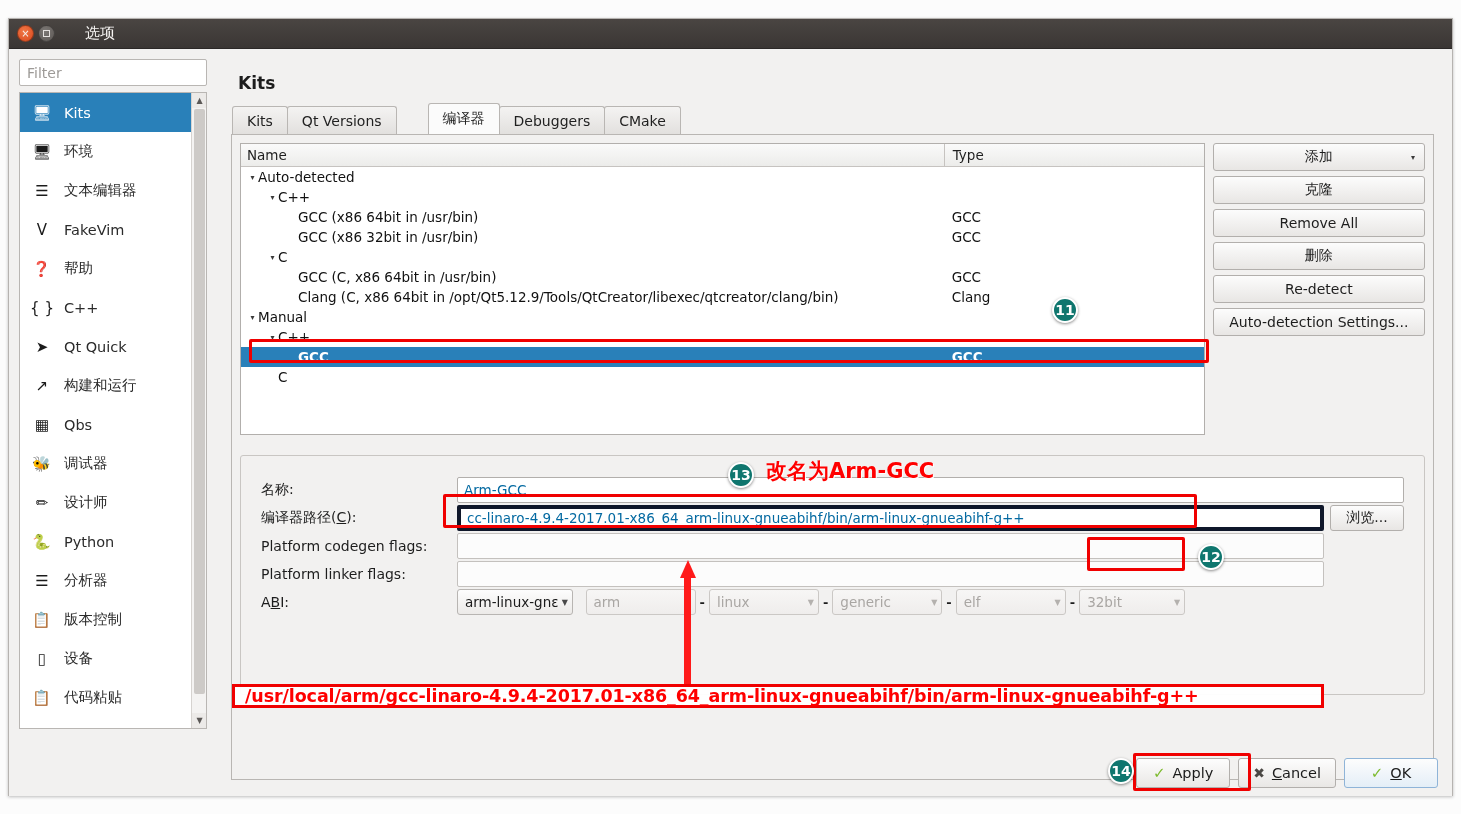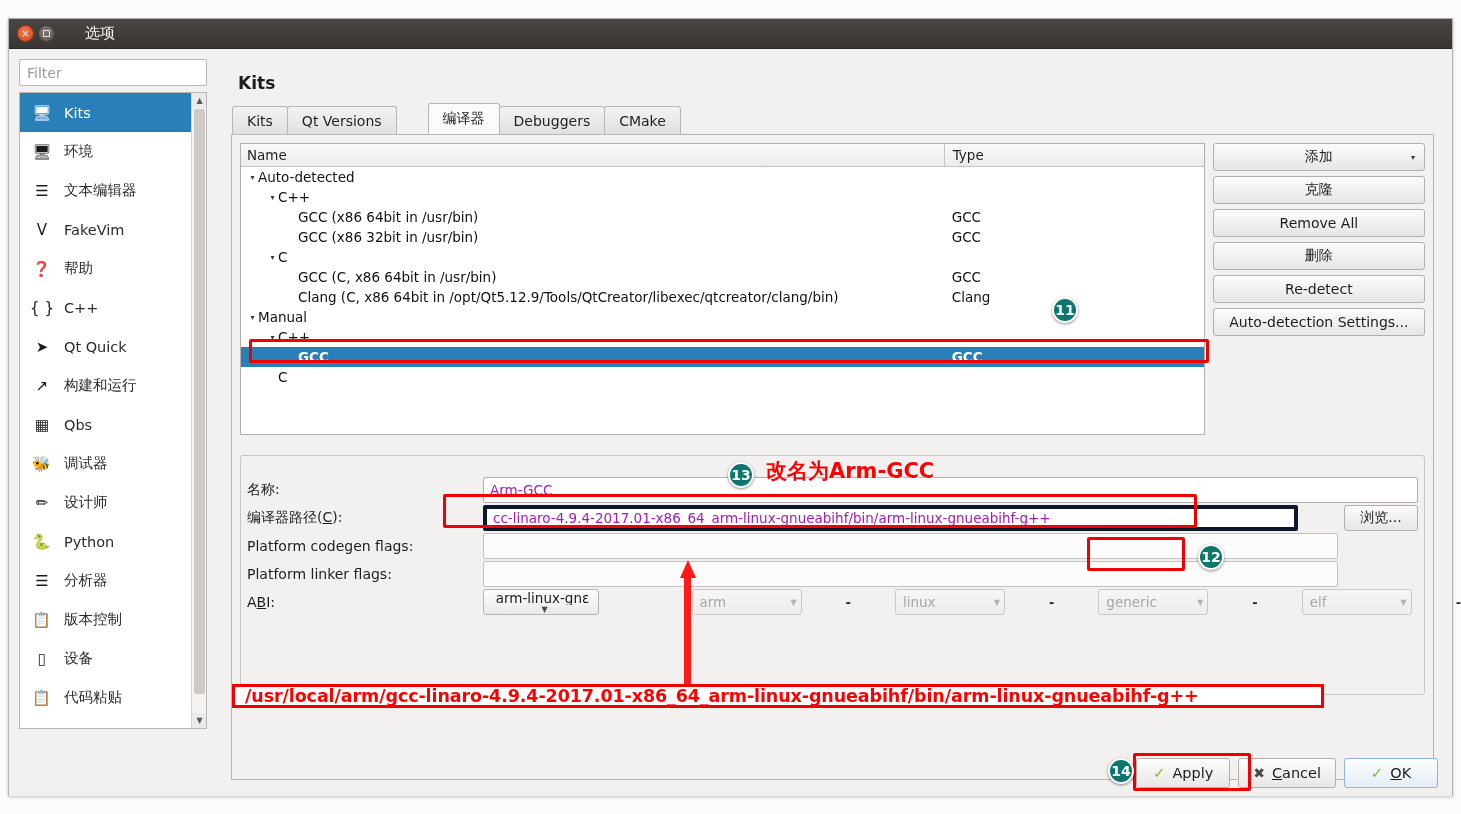--- a/index.html
+++ b/index.html
@@ -237,38 +237,37 @@
     left: 8px; right: 8px;
     top: 320px;
     height: 240px;
     background: #f2f1f0;
     border: 1px solid #c9c6c3;
     border-radius: 3px;
   }
   .frow {
     display: flex; align-items: center;
     height: 28px;
-    margin: 0 6px;
-    gap: 40px;
+    margin: 0 20px;
   }
   .frow.first { margin-top: 20px; }
   .flabel {
     width: 196px;
     font-size: 14px; color: #1d1d1d;
     flex: none;
   }
   .flabel u { text-decoration: underline; }
   .finput {
     flex: 1;
     height: 26px;
     background: #ffffff;
     border: 1px solid #b2afac;
     border-radius: 2px;
     font-size: 13.5px;
-    color: #a21caf;
+    color: #0369a1;
     padding: 0 6px;
     display: flex; align-items: center;
     white-space: nowrap; overflow: hidden;
   }
   .finput.focused { border: 4px solid #0f172a; }
   .finput.flat { background: #fcfcfc; border: 1px solid #c4c1be; }
   .browse-btn {
     margin-left: 6px;
     width: 74px; height: 26px;
     background: linear-gradient(to bottom,#fcfcfc,#e8e6e4);
@@ -616,21 +615,21 @@
 
             <div class="frow">
               <div class="flabel">Platform linker flags:</div>
               <div class="finput flat" style="margin-right:80px;"></div>
             </div>
 
             <div class="frow">
               <div class="flabel">
                 <span>A</span><u>B</u><span>I:</span>
               </div>
-              <div class="combo" style="width:116px;flex-direction:column;">
+              <div class="combo" style="width:116px;">
                 <span class="cv">arm-linux-gnε</span>
                 <span class="ca">▼</span>
               </div>
               <span class="dash">&nbsp;</span>
               <div class="combo dis" style="width:110px;">
                 <span class="cv">arm</span>
                 <span class="ca">▼</span>
               </div>
               <span class="dash">-</span>
               <div class="combo dis" style="width:110px;">

